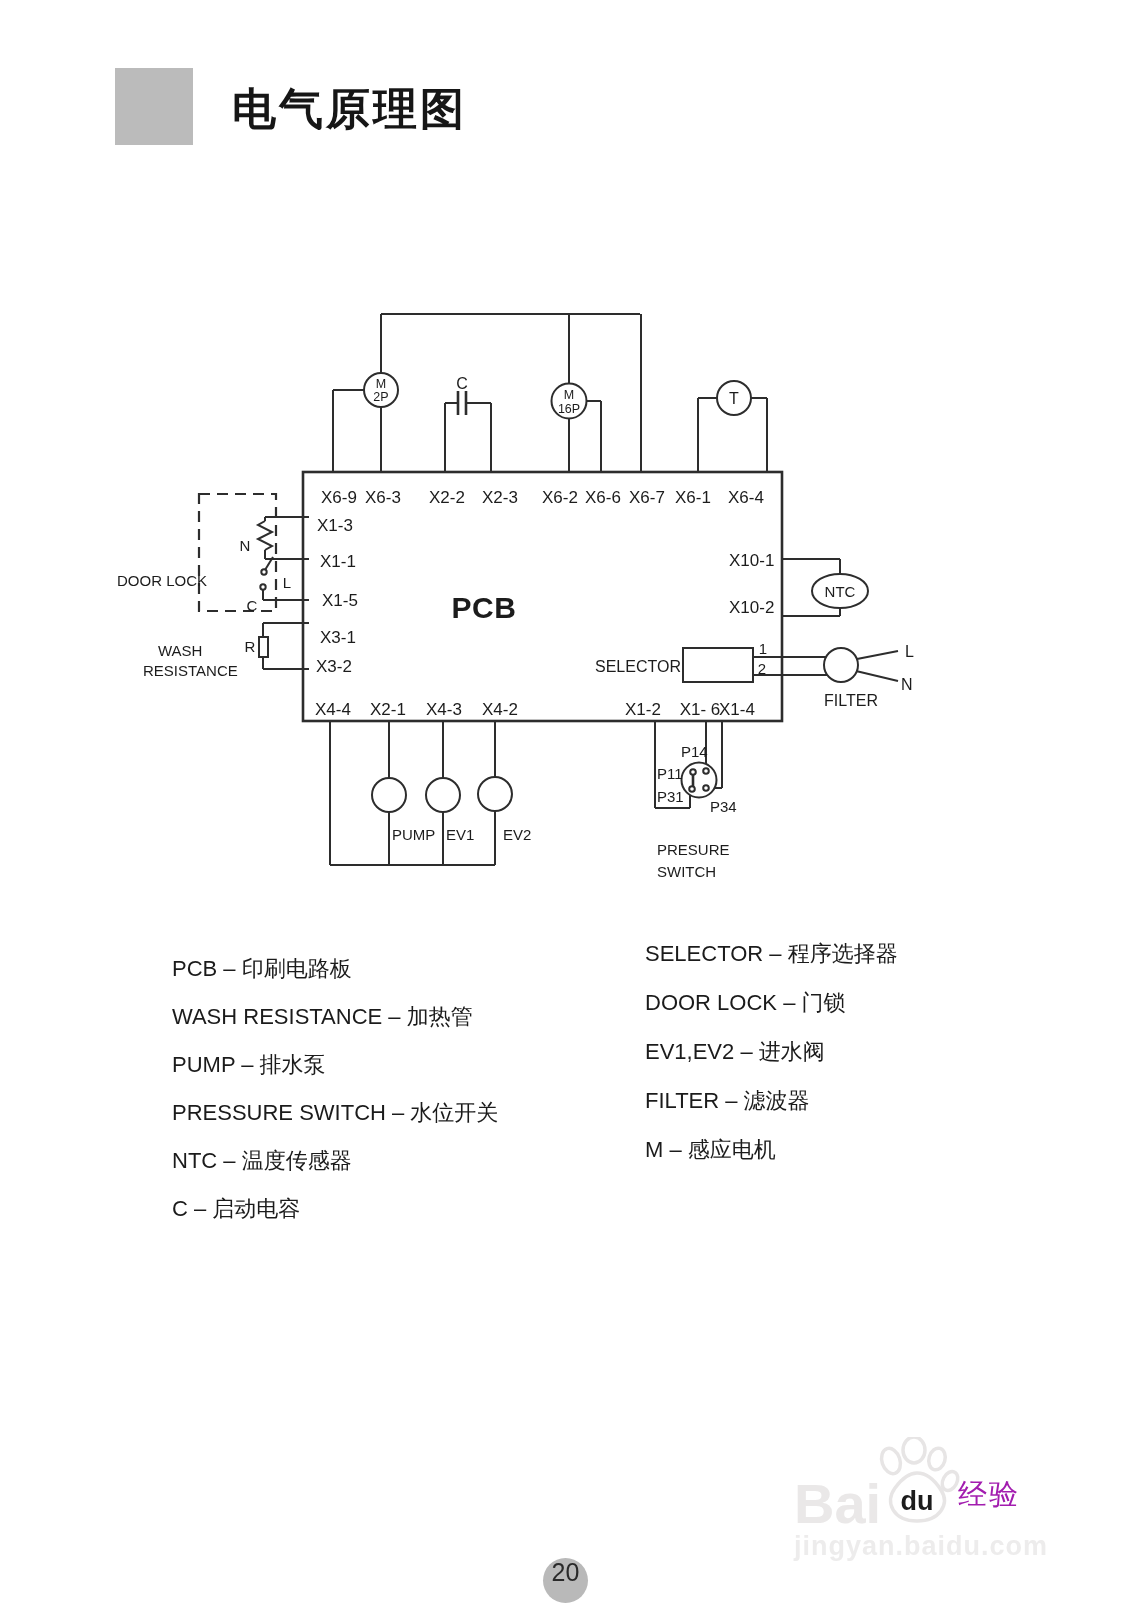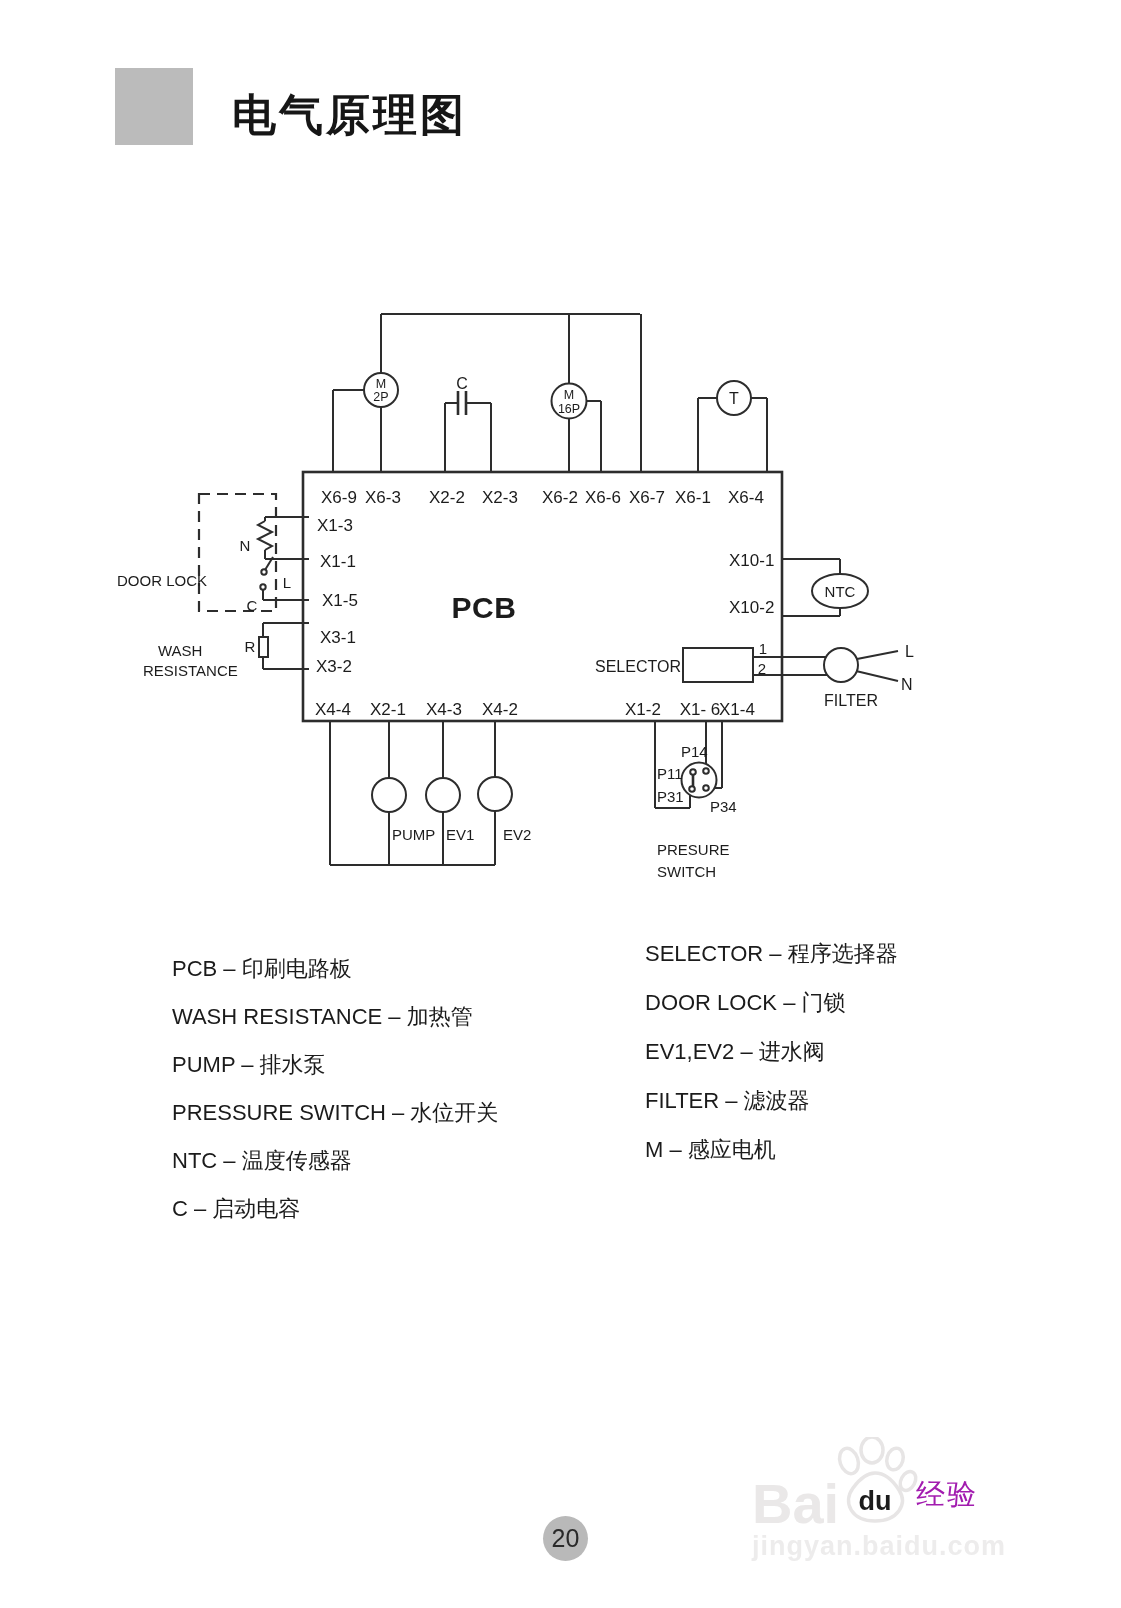--- a/index.html
+++ b/index.html
@@ -3,21 +3,21 @@
 <meta charset="utf-8">
 <style>
   html,body{margin:0;padding:0;background:#ffffff;}
   .page{
     position:relative;width:1121px;height:1608px;background:#ffffff;overflow:hidden;
     font-family:"Liberation Sans","DejaVu Sans",sans-serif;color:#1d1d1d;
   }
   .abs{position:absolute;}
   
   .title-square{left:115px;top:68px;width:78px;height:77px;background:#bbbbbb;}
-  .page-title{left:232px;top:86px;font-size:44px;font-weight:bold;letter-spacing:3px;color:#161616;}
+  .page-title{left:232px;top:80px;font-size:44px;font-weight:bold;letter-spacing:3px;color:#161616;}
   
   .models{left:412px;top:180px;font-size:26px;line-height:37px;color:#1b1b1b;letter-spacing:0.2px;}
   
   .schematic{left:0;top:280px;}
   svg text{font-family:"Liberation Sans","DejaVu Sans",sans-serif;fill:#1c1c1c;}
   .f17{font-size:17px;}
   .f16{font-size:16px;}
   .f15{font-size:15px;}
   .f12{font-size:12.5px;}
   .pcb-t{font-size:30px;font-weight:bold;letter-spacing:0.5px;}
@@ -26,24 +26,24 @@
   .wire-thick{stroke:#2d2d2d;stroke-width:2.6;fill:none;}
   .sym{stroke:#2d2d2d;stroke-width:2;fill:#ffffff;}
   .dashedbox{stroke:#2d2d2d;stroke-width:2.2;fill:none;stroke-dasharray:11 7;}
   
   .legend-col{font-size:22px;color:#1b1b1b;}
   .legend-col div{height:48px;line-height:26px;}
   .legend-left{left:172px;top:956px;}
   .legend-right{left:605px;top:941px;margin-left:40px;}
   .legend-right div{height:49px;}
   
-  .page-num{left:543px;top:1516px;width:45px;height:45px;border-radius:50%;
-    background:#b9b9b9;display:flex;align-items:center;justify-content:center;
+  .page-num{left:543px;top:1558px;width:45px;height:45px;border-radius:50%;
+    background:#b9b9b9;display:flex;align-items:flex-start;justify-content:center;
     font-size:25px;color:#2a2a2a;}
-  .wm{left:748px;top:1437px;width:268px;height:130px;}
+  .wm{left:790px;top:1437px;width:268px;height:130px;}
   .wm-bai{left:4px;top:34px;font-size:56px;font-weight:bold;color:#eae8e8;}
   .wm-jy{left:168px;top:38px;font-size:29px;font-weight:normal;color:#a21caf;letter-spacing:2px;}
   .wm-url{left:4px;top:94px;font-size:27px;font-weight:bold;color:#edecec;letter-spacing:1px;}
   .wm-paw{left:86px;top:0px;}
 </style>
 </head>
 <body>
 
 <div class="page">
 

